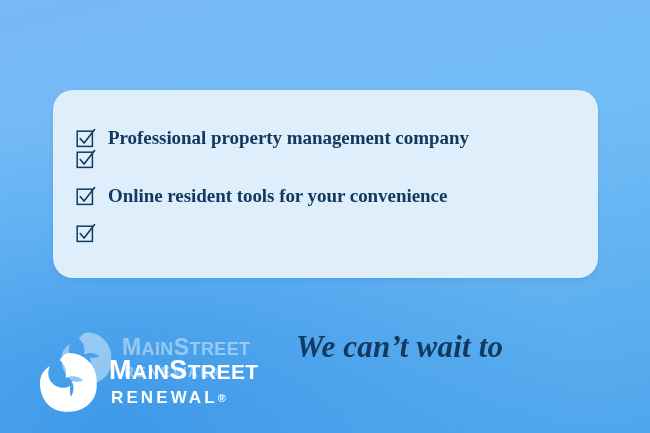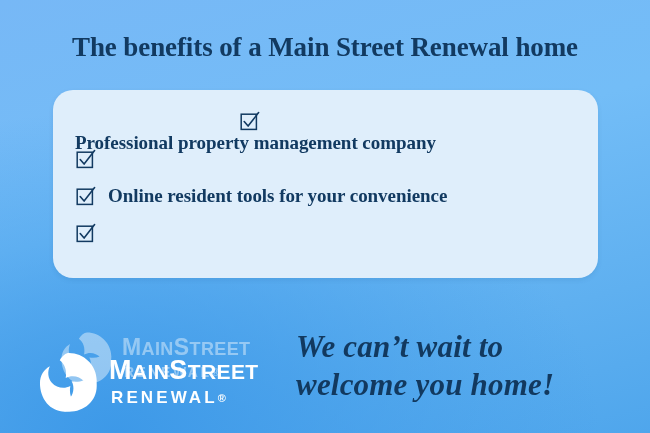--- a/index.html
+++ b/index.html
@@ -50,21 +50,21 @@
     box-shadow: 0 2px 5px rgba(20,70,120,0.10);
   }
 
   .checklist-item {
     position: absolute;
     left: 22px;
     display: flex;
     align-items: center;
     height: 24px;
   }
-  .checklist-item:nth-of-type(1) { top: 20px; flex-direction: column; }
+  .checklist-item:nth-of-type(1) { top: 36px; }
   .checklist-item:nth-of-type(2) { top: 57px; }
   .checklist-item:nth-of-type(3) { top: 94px; }
   .checklist-item:nth-of-type(4) { top: 131px; }
 
   .check-icon {
     width: 22px;
     height: 22px;
     flex: 0 0 22px;
     position: relative;
     margin-right: 11px;
@@ -159,21 +159,20 @@
   }
   #logo-watermark .logo-name { font-size: 23px; line-height: 24px; }
   #logo-watermark .logo-name .small-caps { font-size: 18px; }
   #logo-watermark .logo-sub { font-size: 14px; letter-spacing: 2.5px; }
 </style>
 </head>
 <body>
 
 <div id="graphic">
 
-  <div id="headline">The benefits of a Main Street Renewal home</div>
 
   <div id="checklist-card">
 
     <div class="checklist-item">
       <span class="check-icon">
         <svg width="22" height="22" viewBox="0 0 22 22">
           <rect x="2.2" y="4.2" width="15.2" height="15.2" fill="none" stroke="#123a61" stroke-width="1.5"></rect>
           <path d="M5.2 11.6 L9.1 16.1 L19.6 2.6" fill="none" stroke="#123a61" stroke-width="1.6" stroke-linecap="round" stroke-linejoin="round"></path>
         </svg>
       </span>
@@ -237,16 +236,15 @@
       </svg>
     </span>
     <span class="logo-wordmark">
       <span class="logo-name"><span>M</span><span class="small-caps">AIN</span><span>S</span><span class="small-caps">TREET</span></span>
       <span class="logo-sub"><span>RENEWAL</span><span class="reg">®</span></span>
     </span>
   </div>
 
   <div id="tagline">
     <span class="tagline-line">We can’t wait to</span>
-    <span class="tagline-line">welcome you home!</span>
   </div>
 
 </div>
 
 </body></html>

